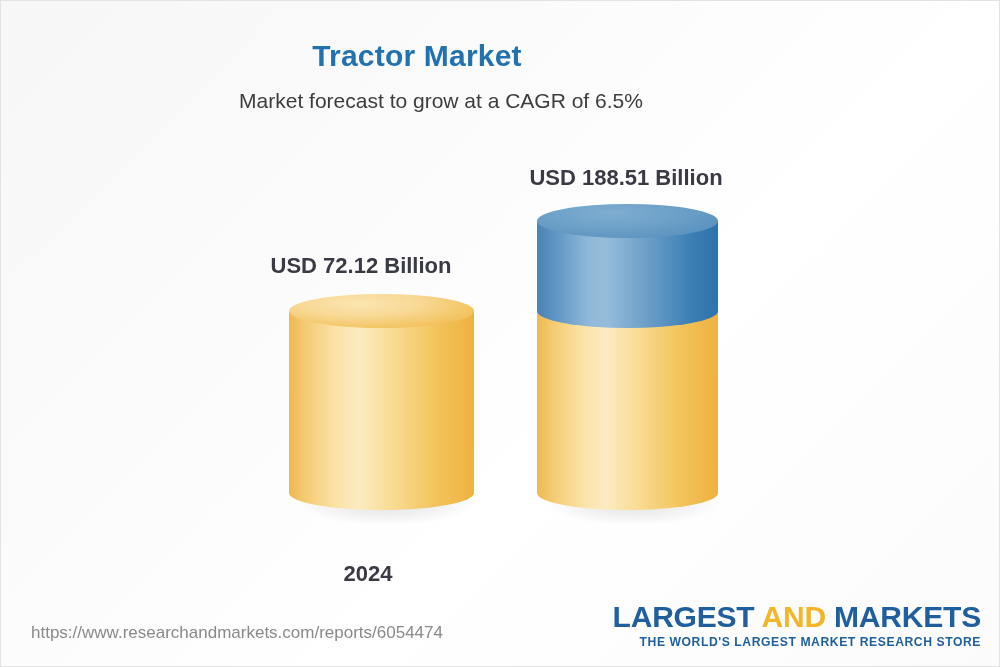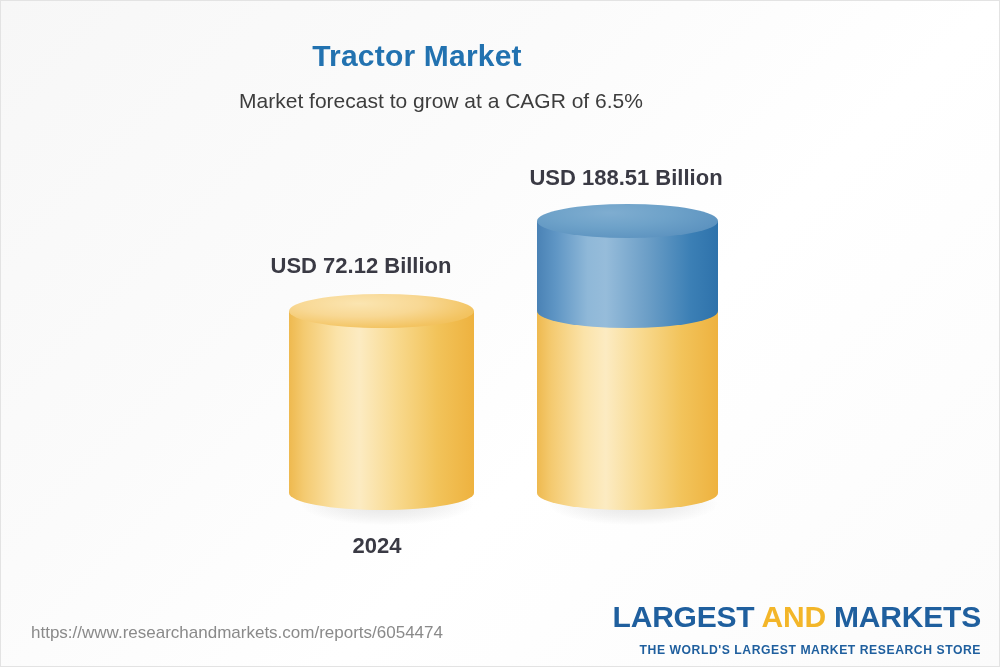--- a/index.html
+++ b/index.html
@@ -61,21 +61,21 @@
   
   .year-label {
     position: absolute;
     font-size: 22px;
     font-weight: bold;
     color: #3a3a44;
     text-align: center;
     top: 532px;
     white-space: nowrap;
   }
-  #year-2024 { left: 278px; width: 196px; }
+  #year-2024 { left: 269px; width: 196px; margin-top: 28px; }
   #year-2030 { left: 518px; width: 214px; }
 
   
   .cyl {
     position: absolute;
   }
   .cyl-shadow {
     position: absolute;
     border-radius: 50%;
     background: radial-gradient(ellipse at center, rgba(120,120,120,0.20) 0%, rgba(140,140,140,0.10) 45%, rgba(255,255,255,0) 72%);
@@ -241,21 +241,21 @@
     white-space: nowrap;
   }
   .logo-research, .logo-markets { color: #1f5f9e; }
   .logo-and { color: #f3b629; }
   .logo-tagline {
     font-size: 12.2px;
     font-weight: bold;
     color: #1f5f9e;
     letter-spacing: 0.55px;
     white-space: nowrap;
-    margin-top: 10px;
+    margin-top: 2px;
   }
 </style>
 </head>
 <body>
 
 <div id="canvas">
 
   <div class="chart-title">Tractor Market</div>
 
   <div class="chart-subtitle">Market forecast to grow at a CAGR of 6.5%</div>

